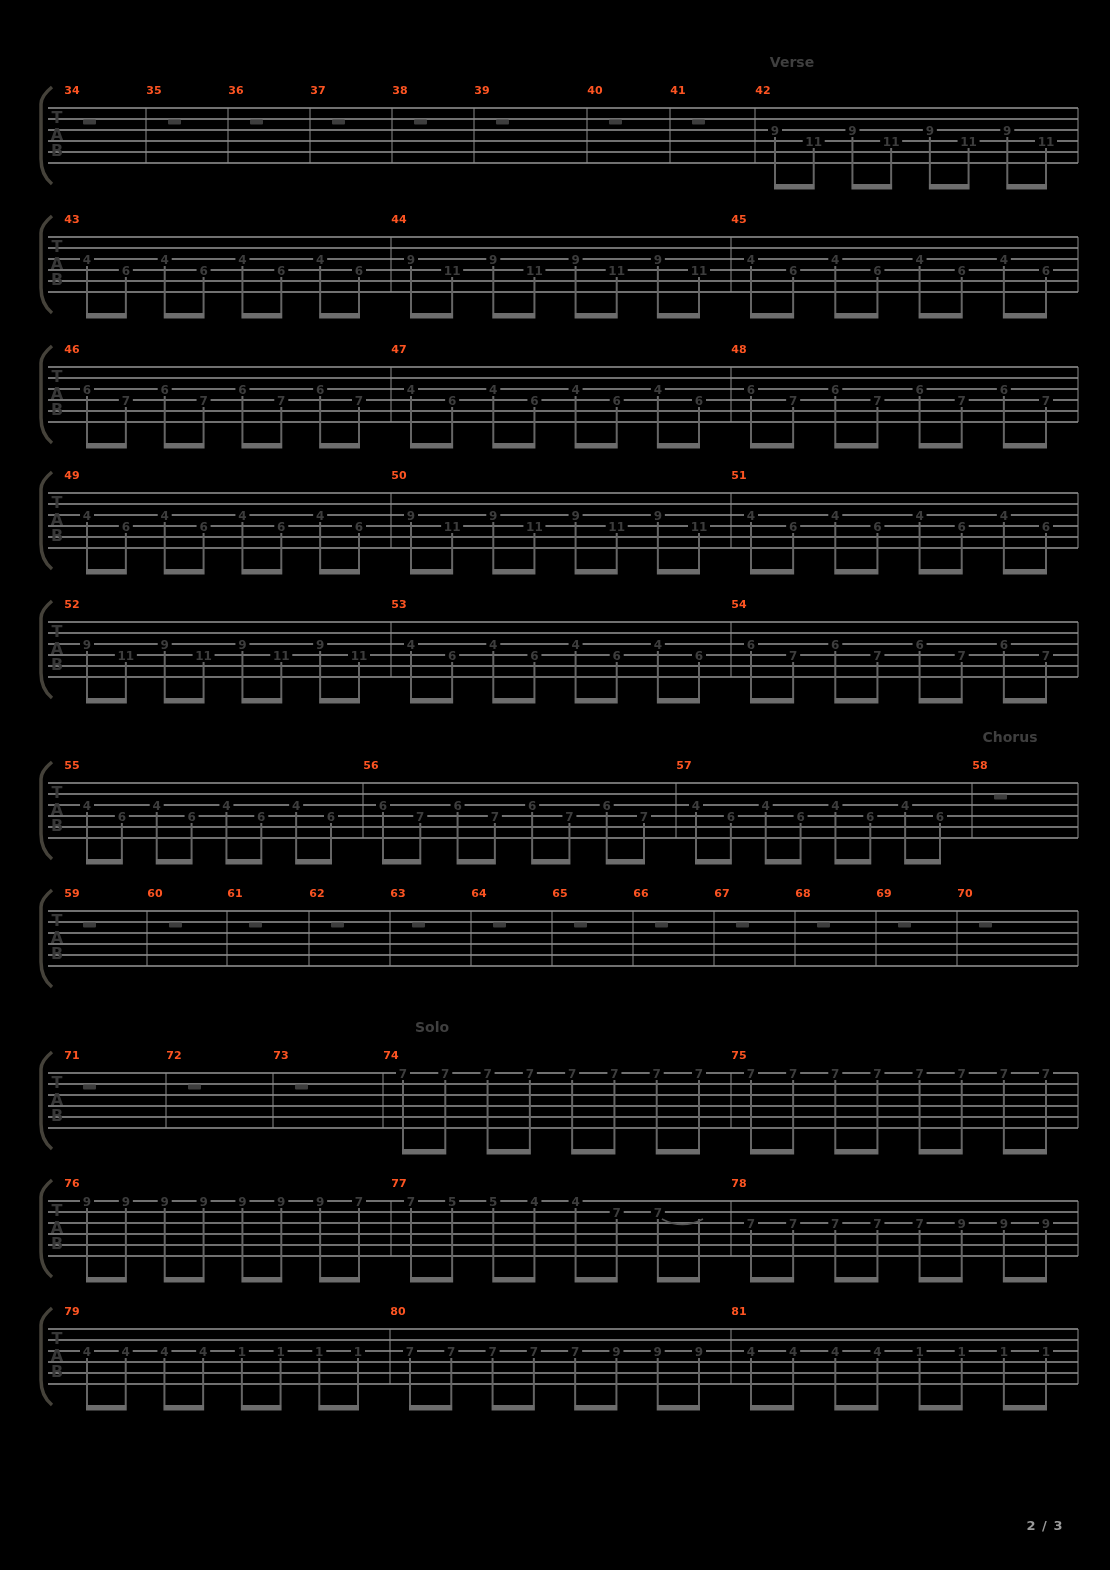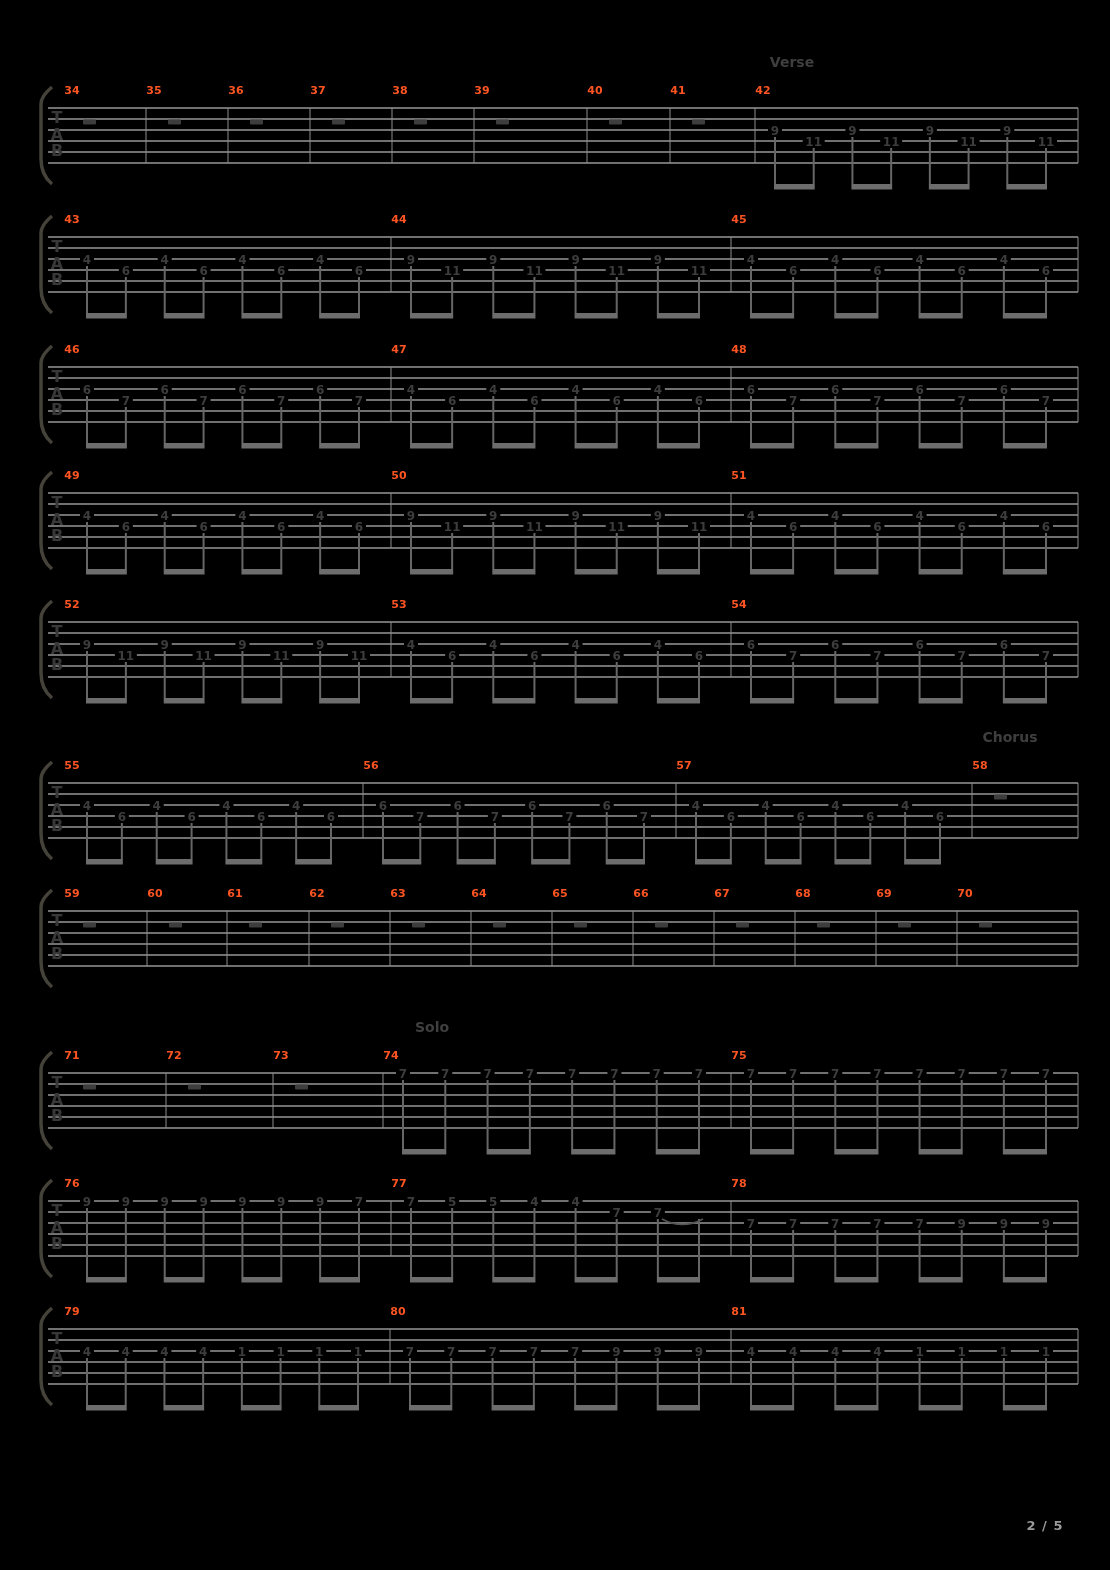--- a/index.html
+++ b/index.html
@@ -912,14 +912,14 @@
       <text x="877.4285714285714" y="1355.5" fill="#3d3d3d" font-size="12" font-weight="bold" font-family="&quot;DejaVu Sans&quot;,sans-serif" text-anchor="middle">4</text>
       <rect x="912.5714285714286" y="1345" width="14" height="12" fill="#000000"></rect>
       <text x="919.5714285714286" y="1355.5" fill="#3d3d3d" font-size="12" font-weight="bold" font-family="&quot;DejaVu Sans&quot;,sans-serif" text-anchor="middle">1</text>
       <rect x="954.7142857142858" y="1345" width="14" height="12" fill="#000000"></rect>
       <text x="961.7142857142858" y="1355.5" fill="#3d3d3d" font-size="12" font-weight="bold" font-family="&quot;DejaVu Sans&quot;,sans-serif" text-anchor="middle">1</text>
       <rect x="996.8571428571429" y="1345" width="14" height="12" fill="#000000"></rect>
       <text x="1003.8571428571429" y="1355.5" fill="#3d3d3d" font-size="12" font-weight="bold" font-family="&quot;DejaVu Sans&quot;,sans-serif" text-anchor="middle">1</text>
       <rect x="1039" y="1345" width="14" height="12" fill="#000000"></rect>
       <text x="1046" y="1355.5" fill="#3d3d3d" font-size="12" font-weight="bold" font-family="&quot;DejaVu Sans&quot;,sans-serif" text-anchor="middle">1</text>
     </svg>
-  <div id="page-indicator">2 / 5</div>
+  <div id="page-indicator">2 / 3</div>
 </div>
 
 </body></html>

